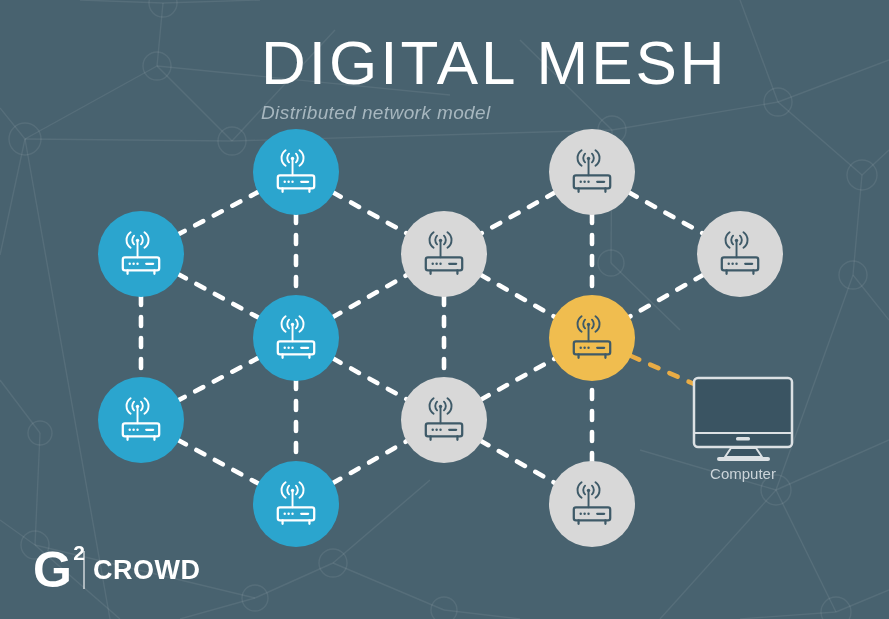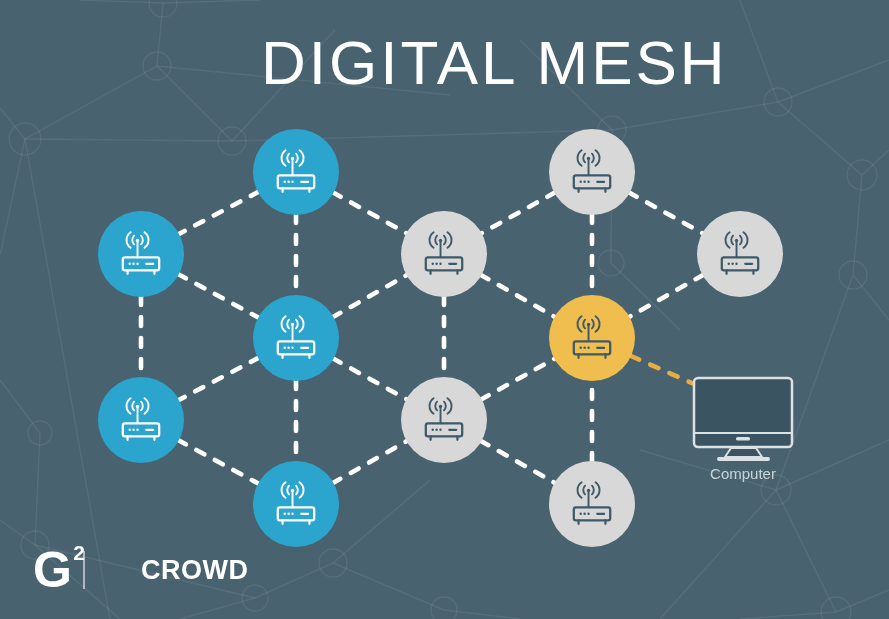--- a/index.html
+++ b/index.html
@@ -26,21 +26,21 @@
   .logo-gwrap{position:relative;display:inline-block;padding-right:10px;}
   .logo-g{font-size:50px;font-weight:700;line-height:1;letter-spacing:-1px;}
   .logo-sup{
     position:absolute;right:-4px;top:-4px;
     font-size:21px;font-weight:700;
   }
   .logo-divider{
     display:inline-block;width:2px;height:38px;
     background:rgba(255,255,255,0.55);margin:0 8px 0 2px;
   }
-  .logo-name{font-size:27px;font-weight:700;letter-spacing:0.5px;margin-left:48px;}
+  .logo-name{font-size:27px;font-weight:700;letter-spacing:0.5px;}
   .computer-label{
     font-size:15px;fill:#CBD4D9;
     font-family:"Liberation Sans", sans-serif;
   }
   .mesh{stroke:#FFFFFF;stroke-opacity:0.08;stroke-width:1.4;fill:none;}
 </style>
 </head>
 <body style="background: rgb(72, 98, 111);">
 
 <div class="stage">
@@ -201,20 +201,21 @@
       <line x1="695" y1="433" x2="791" y2="433" stroke="#DCE1E4" stroke-width="2"></line>
       <rect x="736" y="437" width="14" height="3.5" rx="1.5" fill="#DCE1E4"></rect>
       <path d="M731,448 L756,448 L762,457 L725,457 Z" fill="#3A5462" stroke="#DCE1E4" stroke-width="2" stroke-linejoin="round"></path>
       <rect x="717" y="457" width="53" height="4" rx="2" fill="#DCE1E4"></rect>
       <text class="computer-label" x="743" y="479" text-anchor="middle">Computer</text>
     </g>
   </svg>
 
   <div class="header">
     <div class="title">DIGITAL MESH</div>
+    <div class="subtitle">Distributed network model</div>
   </div>
 
   <div class="logo">
     <span class="logo-gwrap">
       <span class="logo-g">G</span>
       <span class="logo-sup">2</span>
     </span>
     <span class="logo-divider"></span>
     <span class="logo-name">CROWD</span>
   </div>

